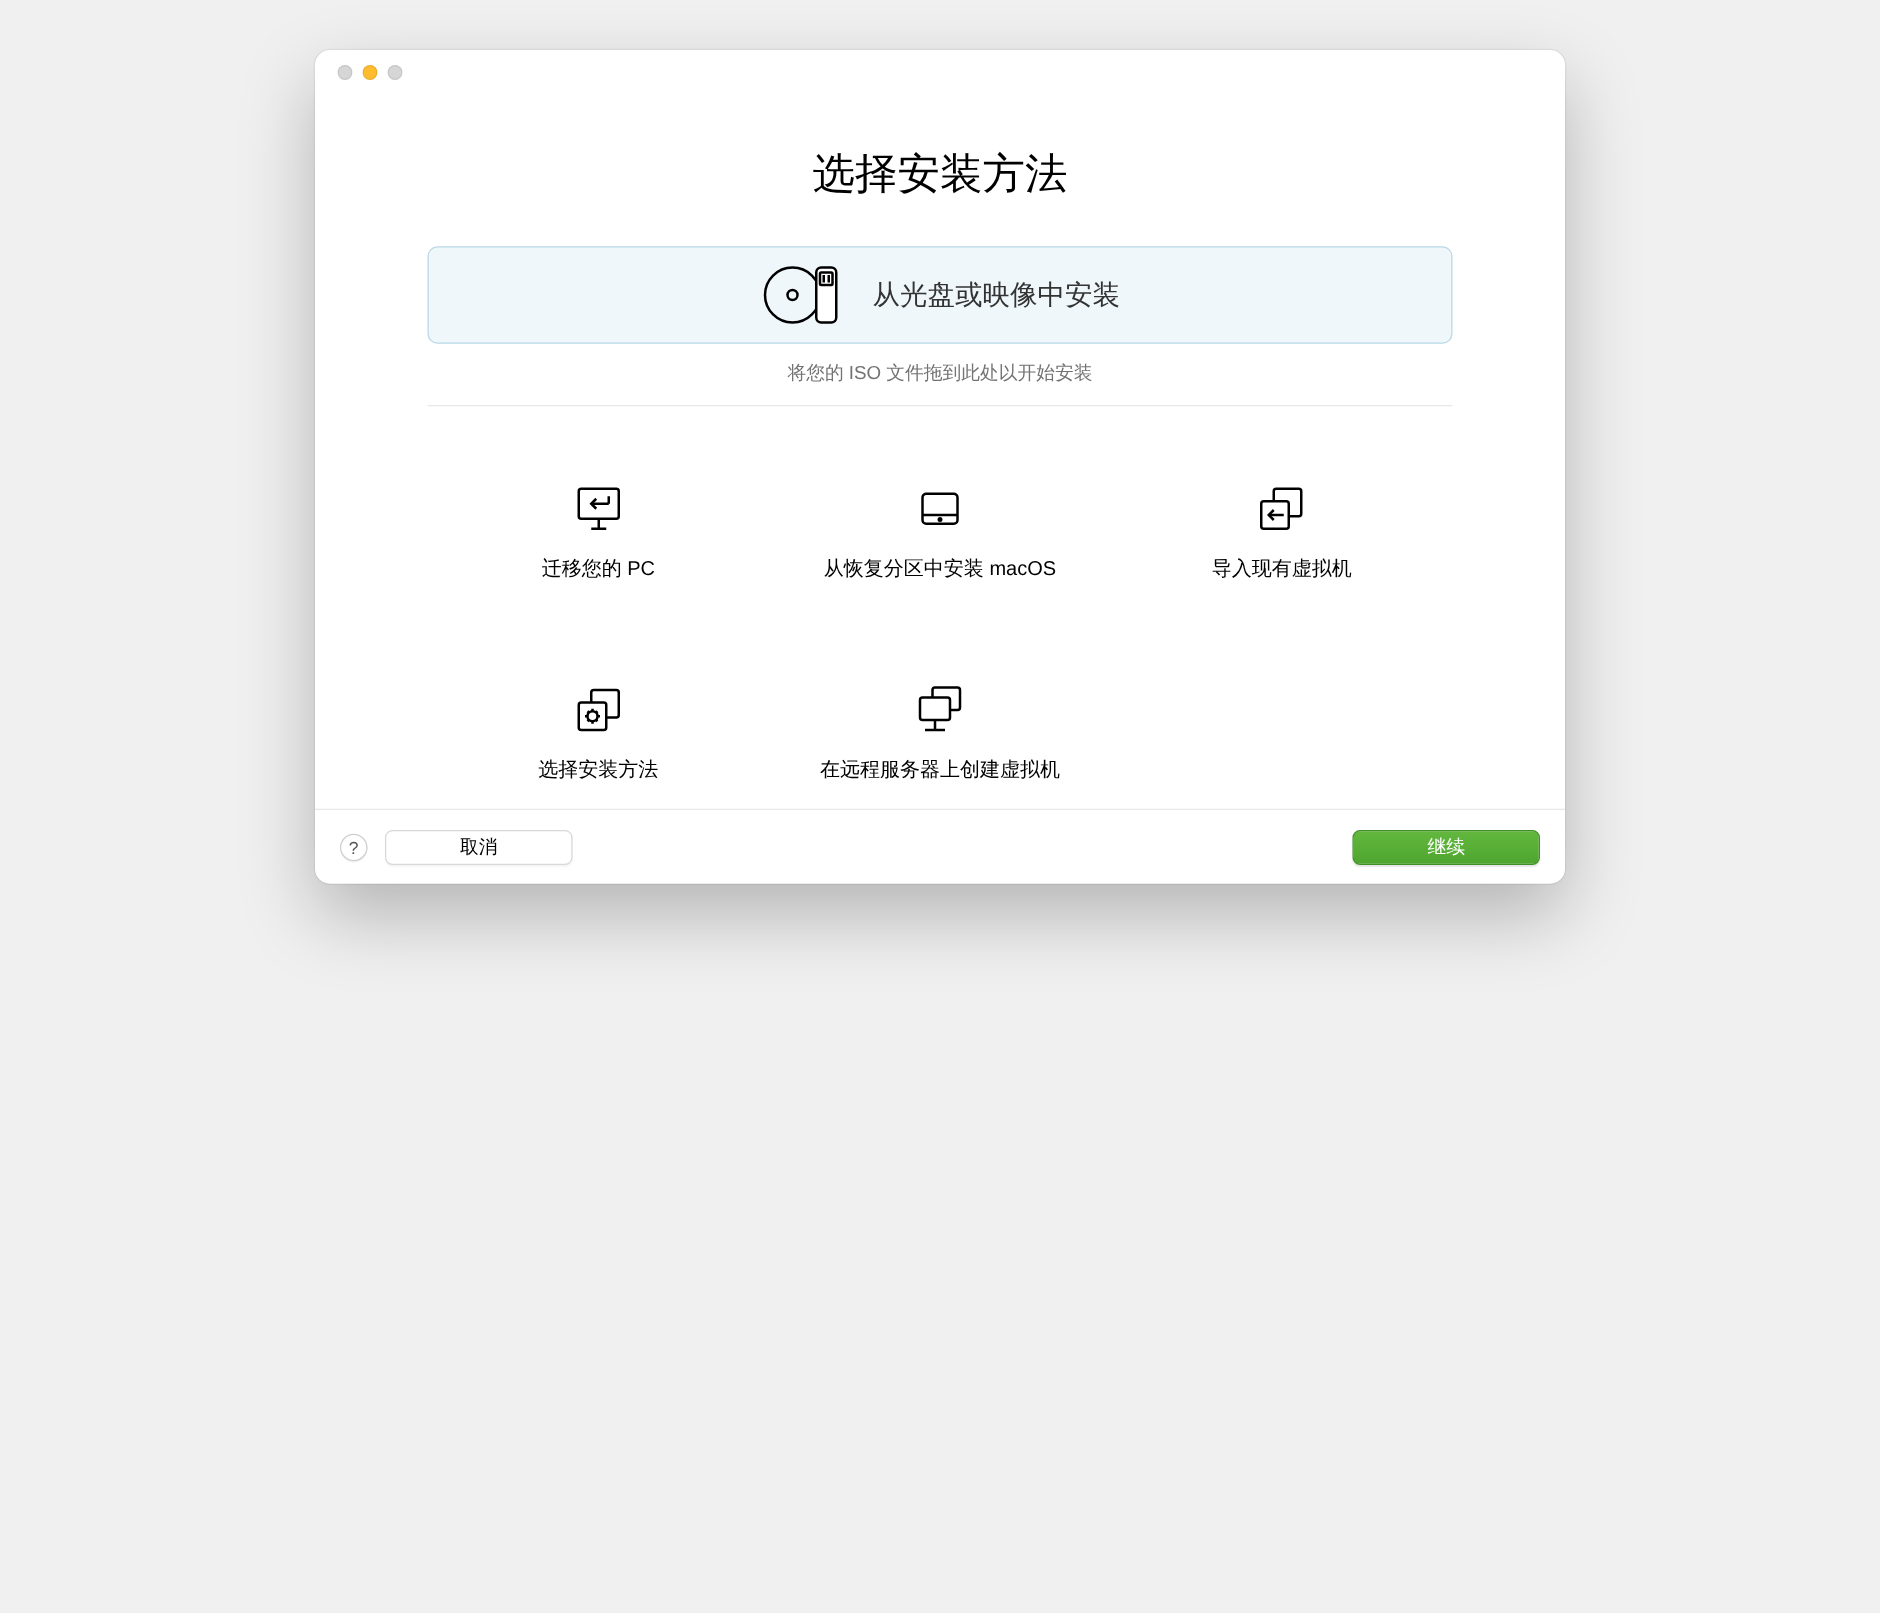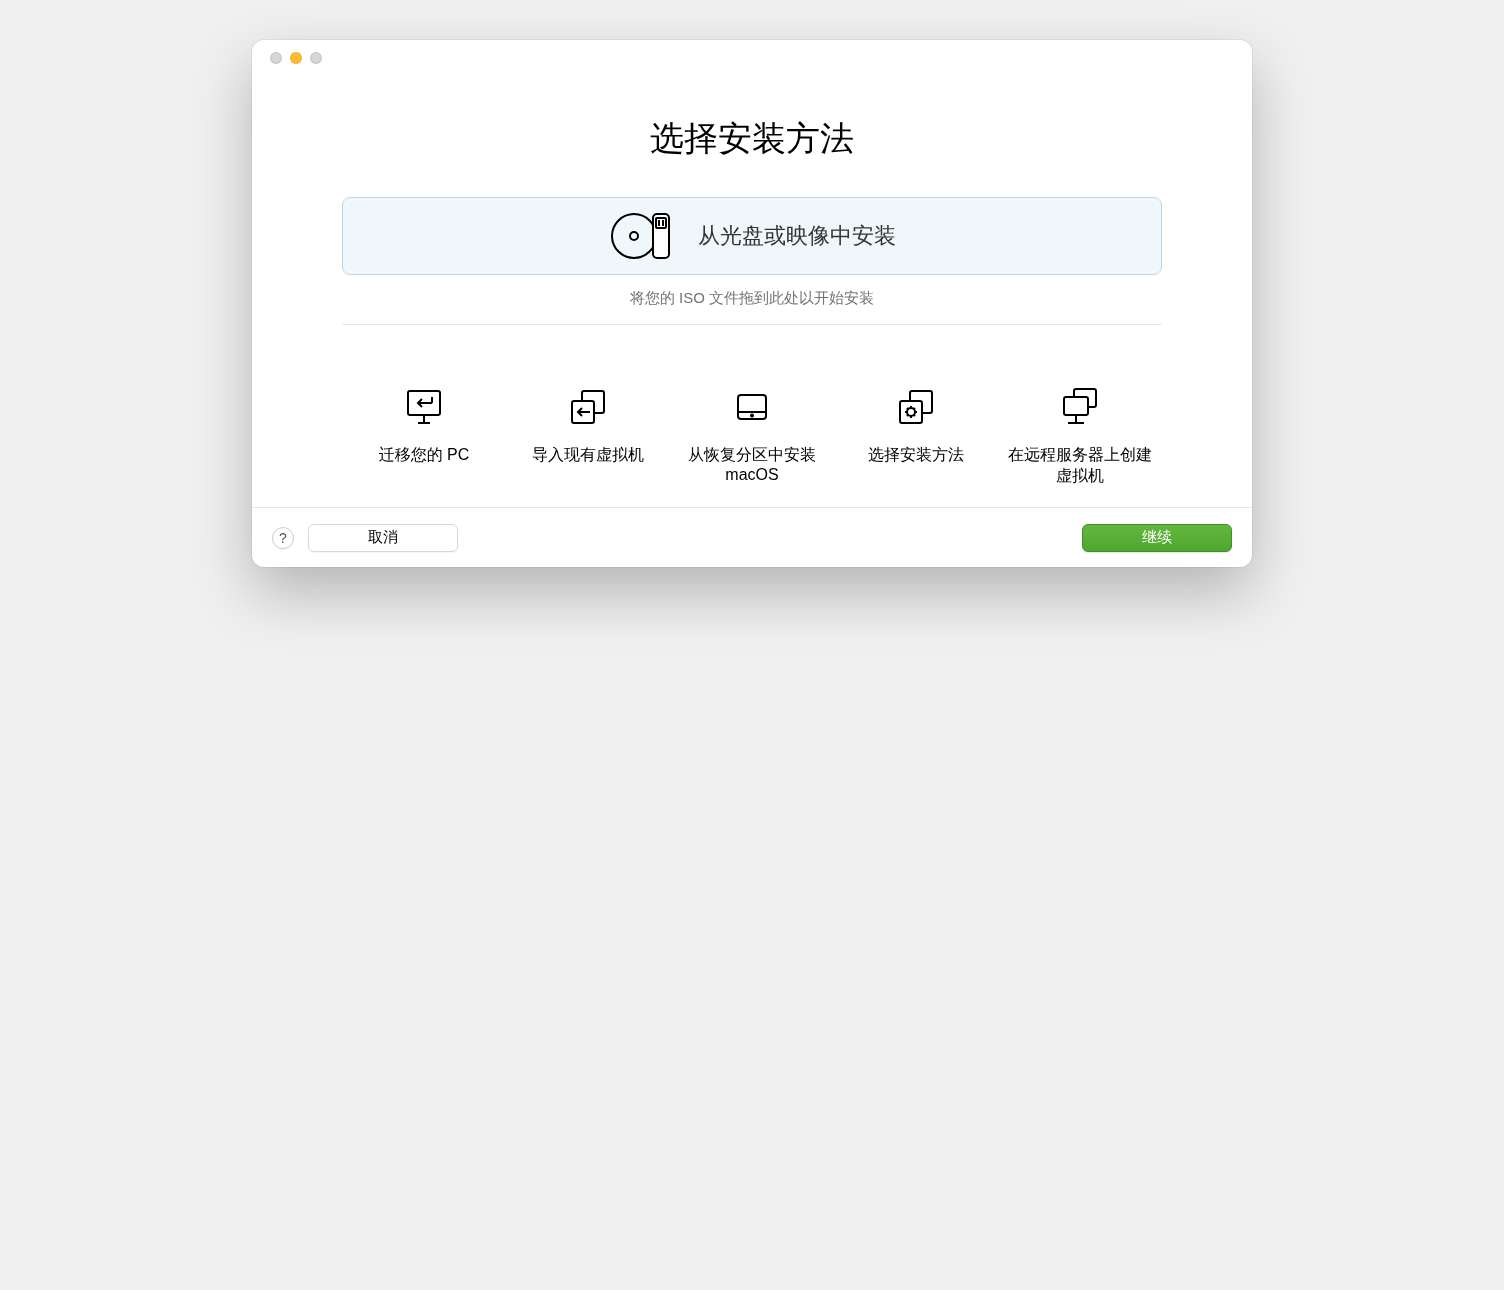--- a/index.html
+++ b/index.html
@@ -69,21 +69,21 @@
       margin-top: 14px;
       margin-bottom: 16px;
     }
     .divider {
       border: none;
       border-top: 1px solid #e8e8e8;
       margin-bottom: 60px;
     }
     .options-grid {
       display: grid;
-      grid-template-columns: repeat(5, 1fr);
+      grid-template-columns: repeat(3, 1fr);
       gap: 80px 20px;
       padding: 0 10px;
     }
     .option-item {
       display: flex;
       flex-direction: column;
       align-items: center;
       gap: 16px;
       cursor: pointer;
     }
@@ -191,38 +191,38 @@
             <polyline points="20,14 16,18 20,22"></polyline>
             <path d="M30 18 v -6"></path>
           </svg>
         </span>
         <span class="option-label">迁移您的 PC</span>
       </div>
 
       <div class="option-item">
         <span class="option-icon">
           <svg width="44" height="44" viewBox="0 0 44 44" fill="none" stroke="#000" stroke-width="2">
+            <rect x="8" y="10" width="28" height="24" rx="3"></rect>
+            <line x1="8" y1="27" x2="36" y2="27"></line>
+            <circle cx="22" cy="30.5" r="1" fill="#000"></circle>
+          </svg>
+        </span>
+        <span class="option-label">从恢复分区中安装 macOS</span>
+      </div>
+
+      <div class="option-item">
+        <span class="option-icon">
+          <svg width="44" height="44" viewBox="0 0 44 44" fill="none" stroke="#000" stroke-width="2">
             <rect x="16" y="6" width="22" height="22" rx="2"></rect>
             <rect x="6" y="16" width="22" height="22" rx="2" fill="#fff"></rect>
             <line x1="24" y1="27" x2="12" y2="27"></line>
             <polyline points="16,23 12,27 16,31"></polyline>
           </svg>
         </span>
         <span class="option-label">导入现有虚拟机</span>
-      </div>
-
-      <div class="option-item">
-        <span class="option-icon">
-          <svg width="44" height="44" viewBox="0 0 44 44" fill="none" stroke="#000" stroke-width="2">
-            <rect x="8" y="10" width="28" height="24" rx="3"></rect>
-            <line x1="8" y1="27" x2="36" y2="27"></line>
-            <circle cx="22" cy="30.5" r="1" fill="#000"></circle>
-          </svg>
-        </span>
-        <span class="option-label">从恢复分区中安装 macOS</span>
       </div>
 
 
       <div class="option-item">
         <span class="option-icon">
           <svg width="44" height="44" viewBox="0 0 44 44" fill="none" stroke="#000" stroke-width="2">
             <rect x="16" y="6" width="22" height="22" rx="2"></rect>
             <rect x="6" y="16" width="22" height="22" rx="2" fill="#fff"></rect>
             <circle cx="17" cy="27" r="4"></circle>
             <line x1="17" y1="21" x2="17" y2="23"></line>

